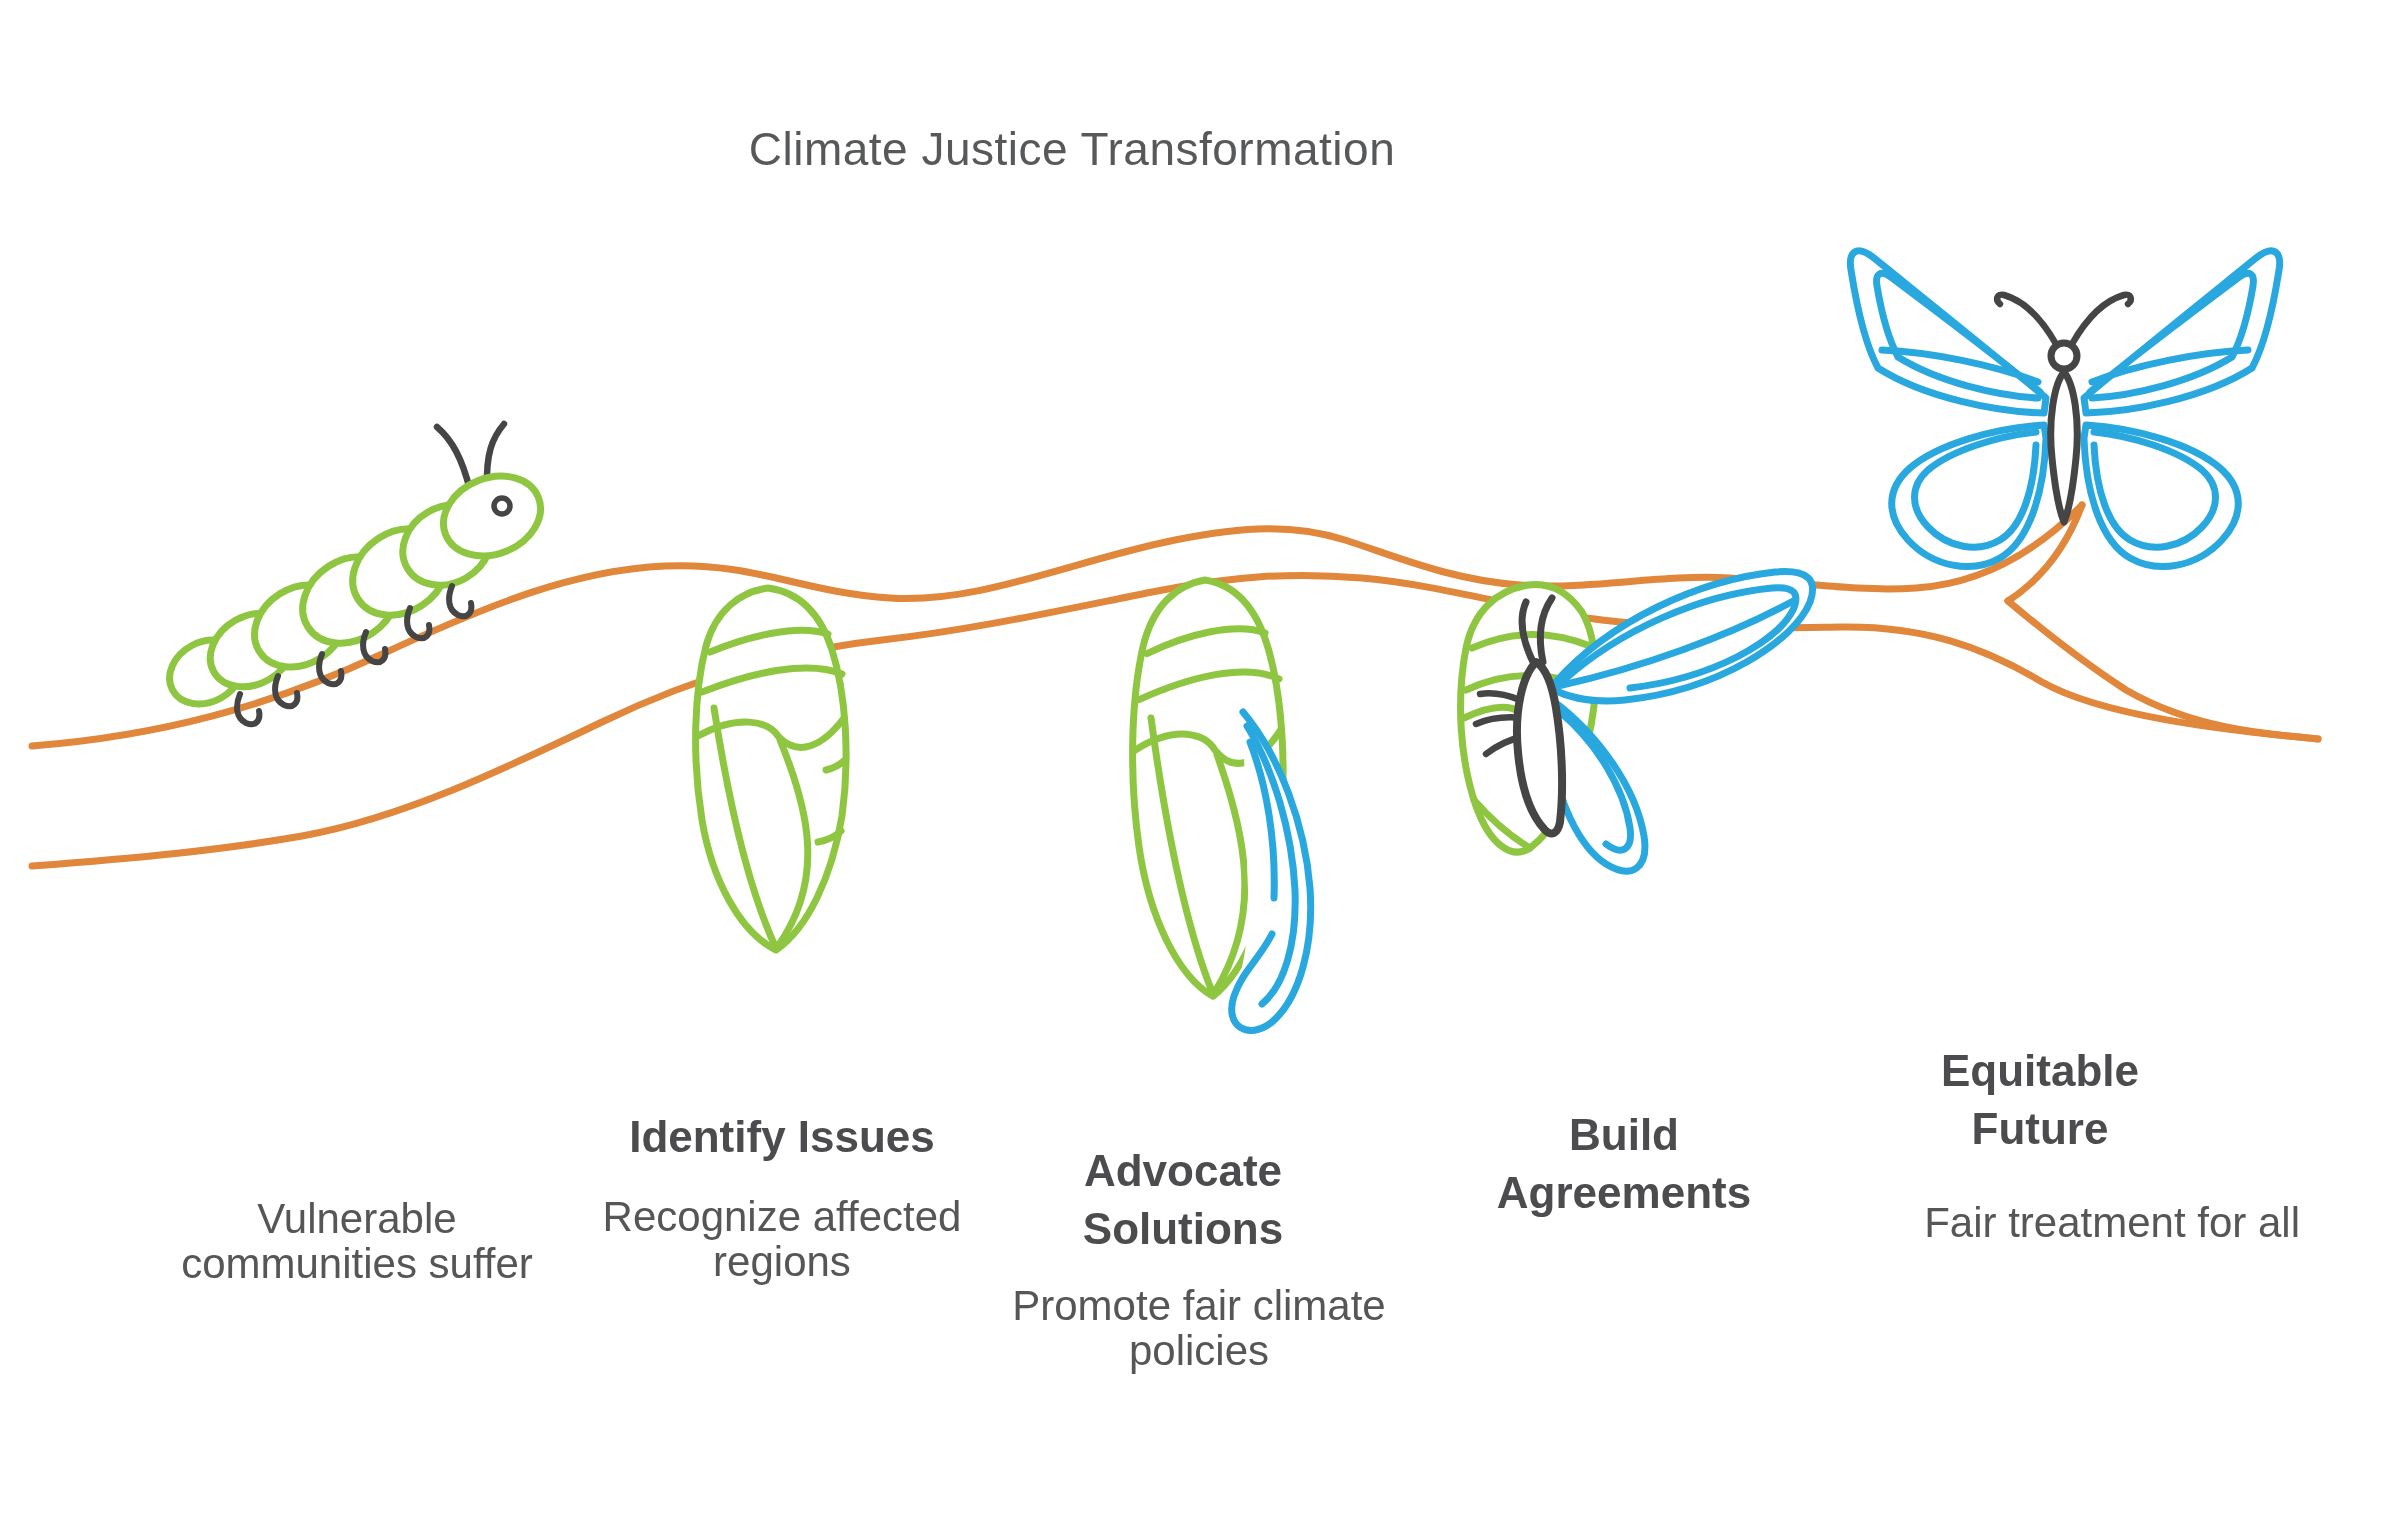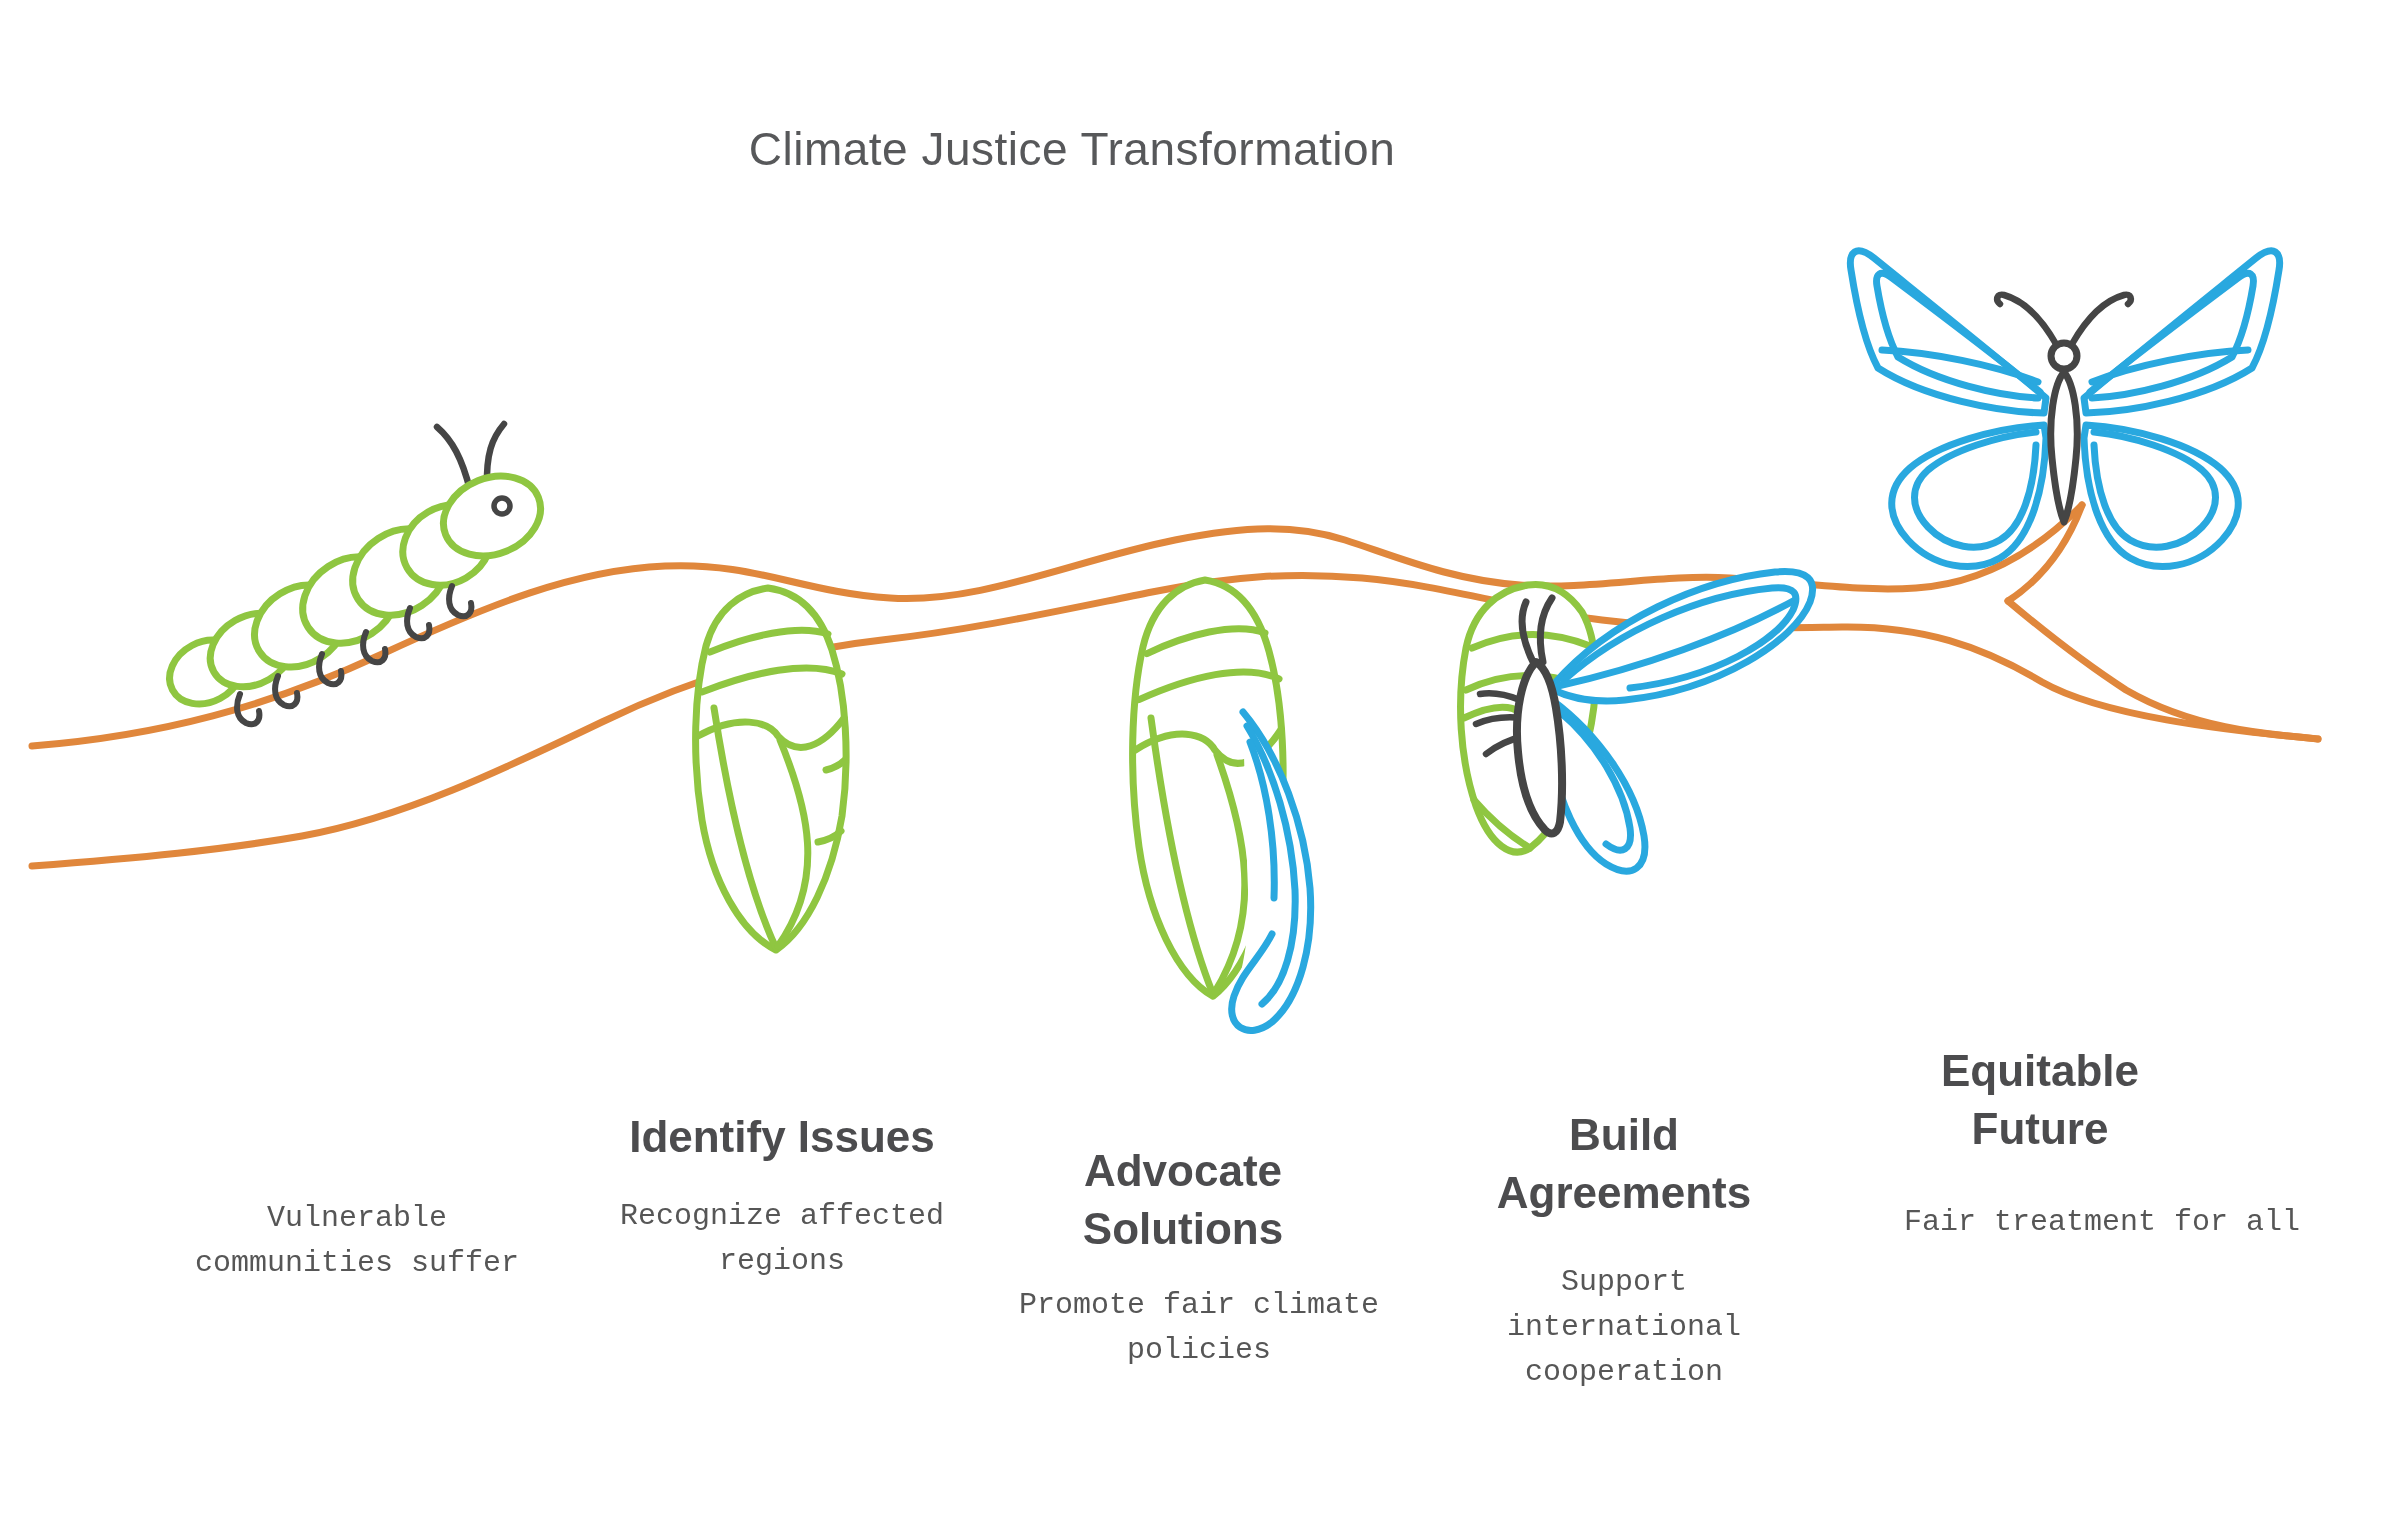--- a/index.html
+++ b/index.html
@@ -27,21 +27,21 @@
     letter-spacing:0.5px;
   }
   .stage-title{
     position:absolute;width:520px;
     text-align:center;white-space:pre-line;
     font-size:44px;line-height:58px;font-weight:700;color:var(--heading);
   }
   .stage-desc{
     position:absolute;width:520px;
     text-align:center;white-space:pre-line;
-    font-size:30px;line-height:45px;font-weight:400;color:var(--body);font-family:Liberation Mono, monospace;
+    font-size:42px;line-height:45px;font-weight:400;color:var(--body);
   }
   
   .s1t{left:97px;  top:1042px;}
   .s1d{left:97px;  top:1196px;}
   .s2t{left:522px; top:1108px;}
   .s2d{left:522px; top:1194px;}
   .s3t{left:923px; top:1142px;}
   .s3d{left:939px; top:1283px;}
   .s4t{left:1364px;top:1106px;}
   .s4d{left:1364px;top:1260px;}
@@ -213,20 +213,17 @@
   <div class="stage-desc  s2d">Recognize affected
 regions</div>
 
   <div class="stage-title s3t">Advocate
 Solutions</div>
   <div class="stage-desc  s3d">Promote fair climate
 policies</div>
 
   <div class="stage-title s4t">Build
 Agreements</div>
-  <div class="stage-desc  s4d">Support
-international
-cooperation</div>
 
   <div class="stage-title s5t">Equitable
 Future</div>
   <div class="stage-desc  s5d">Fair treatment for all</div>
 </div>
 
 </body></html>

